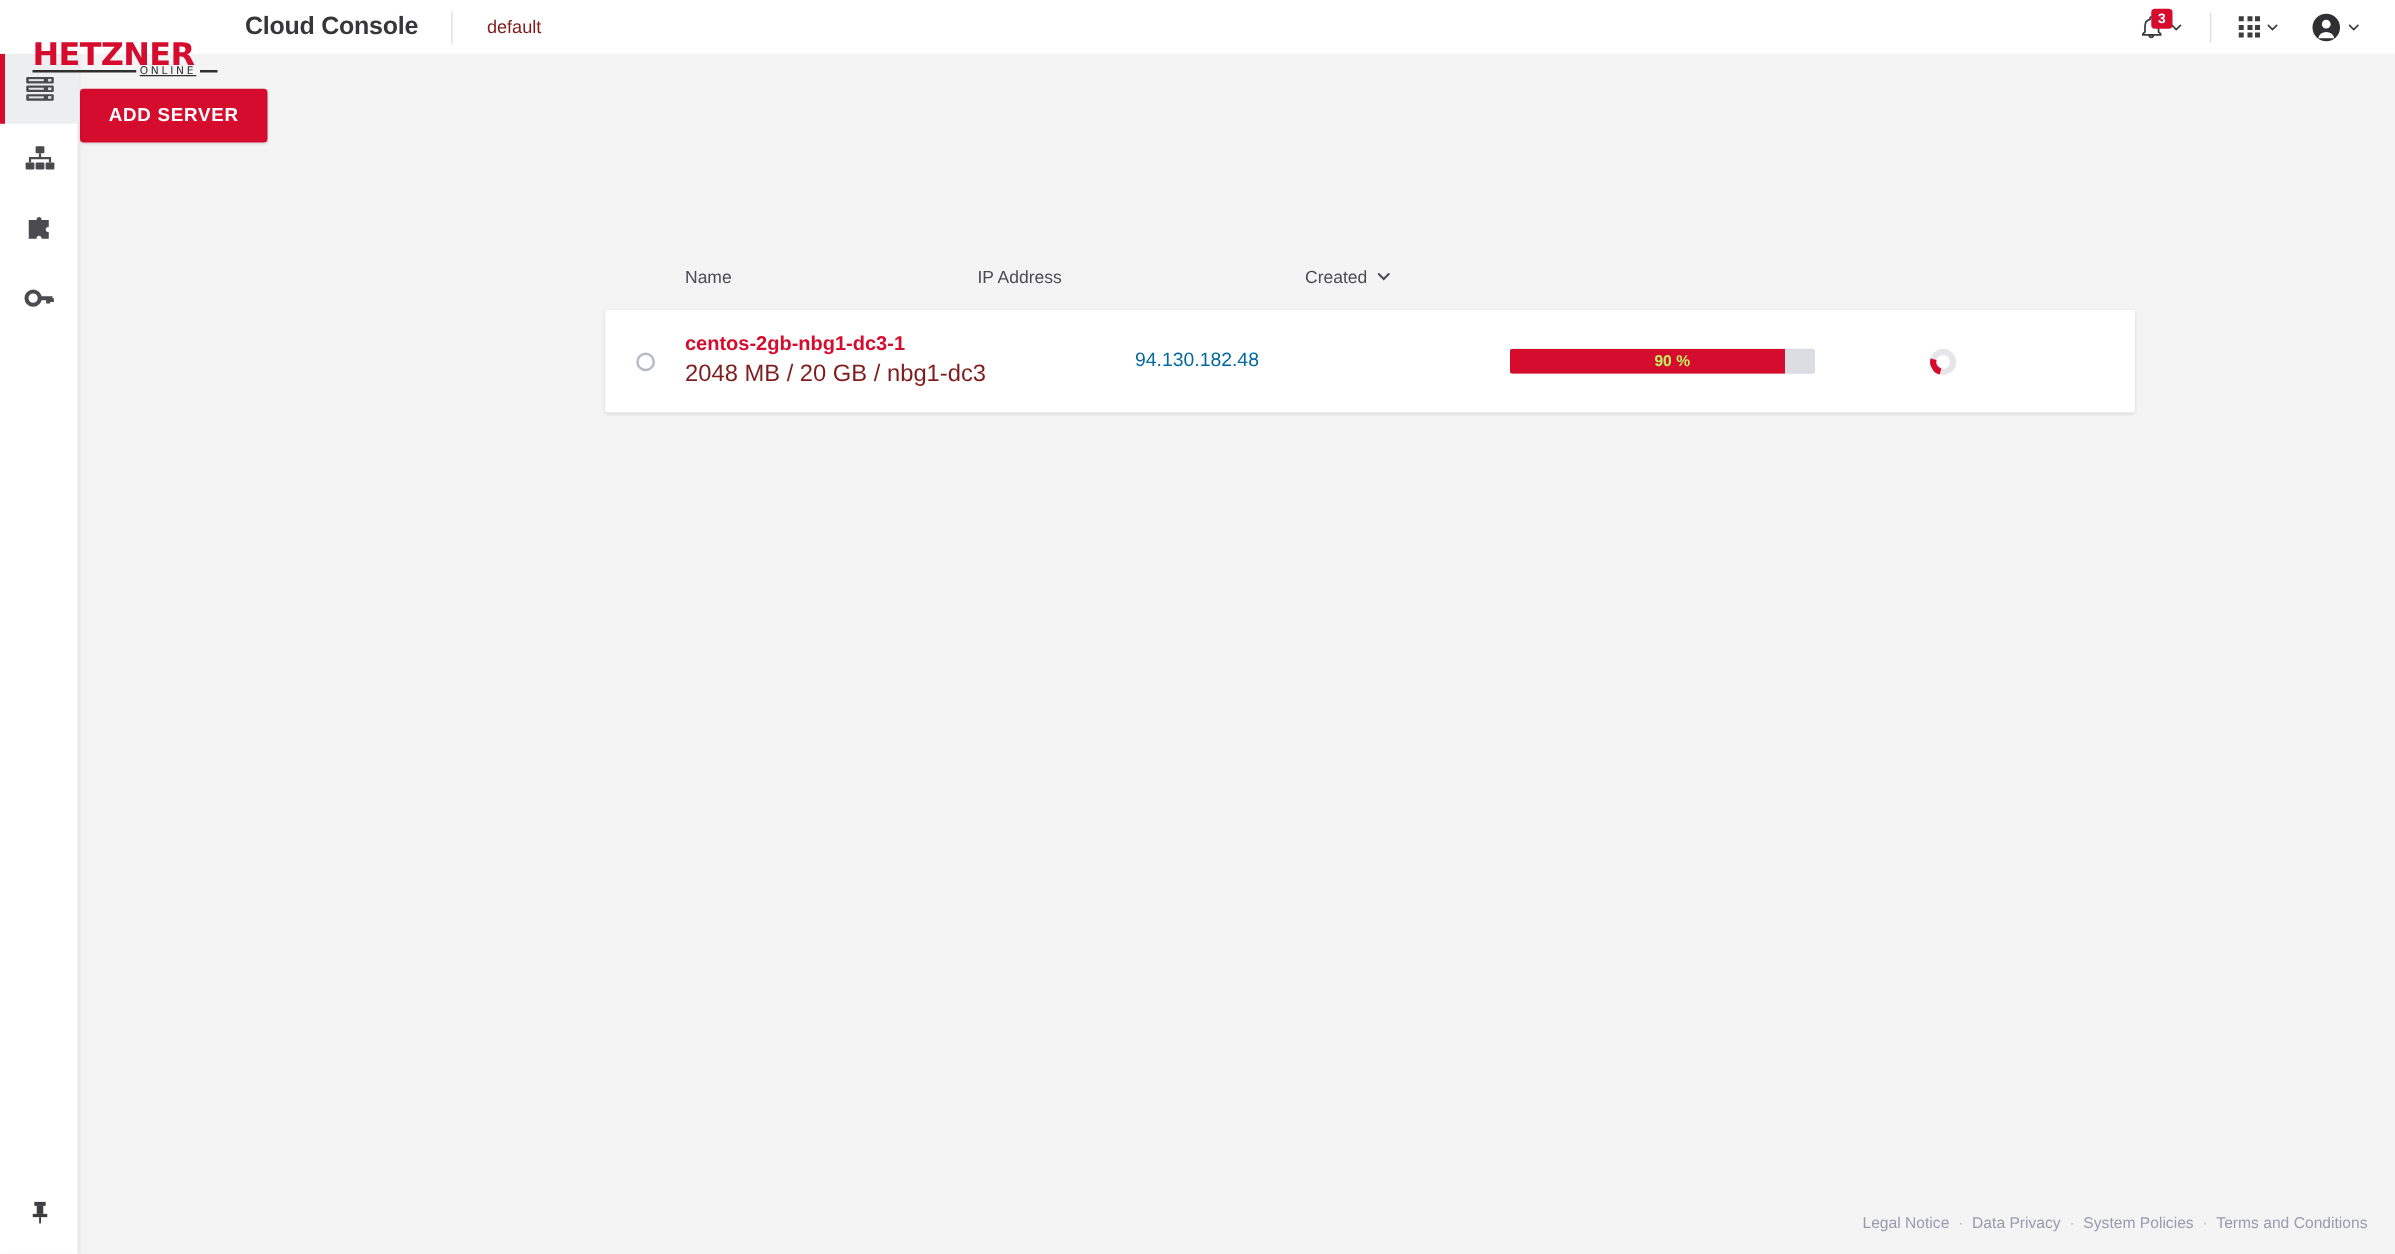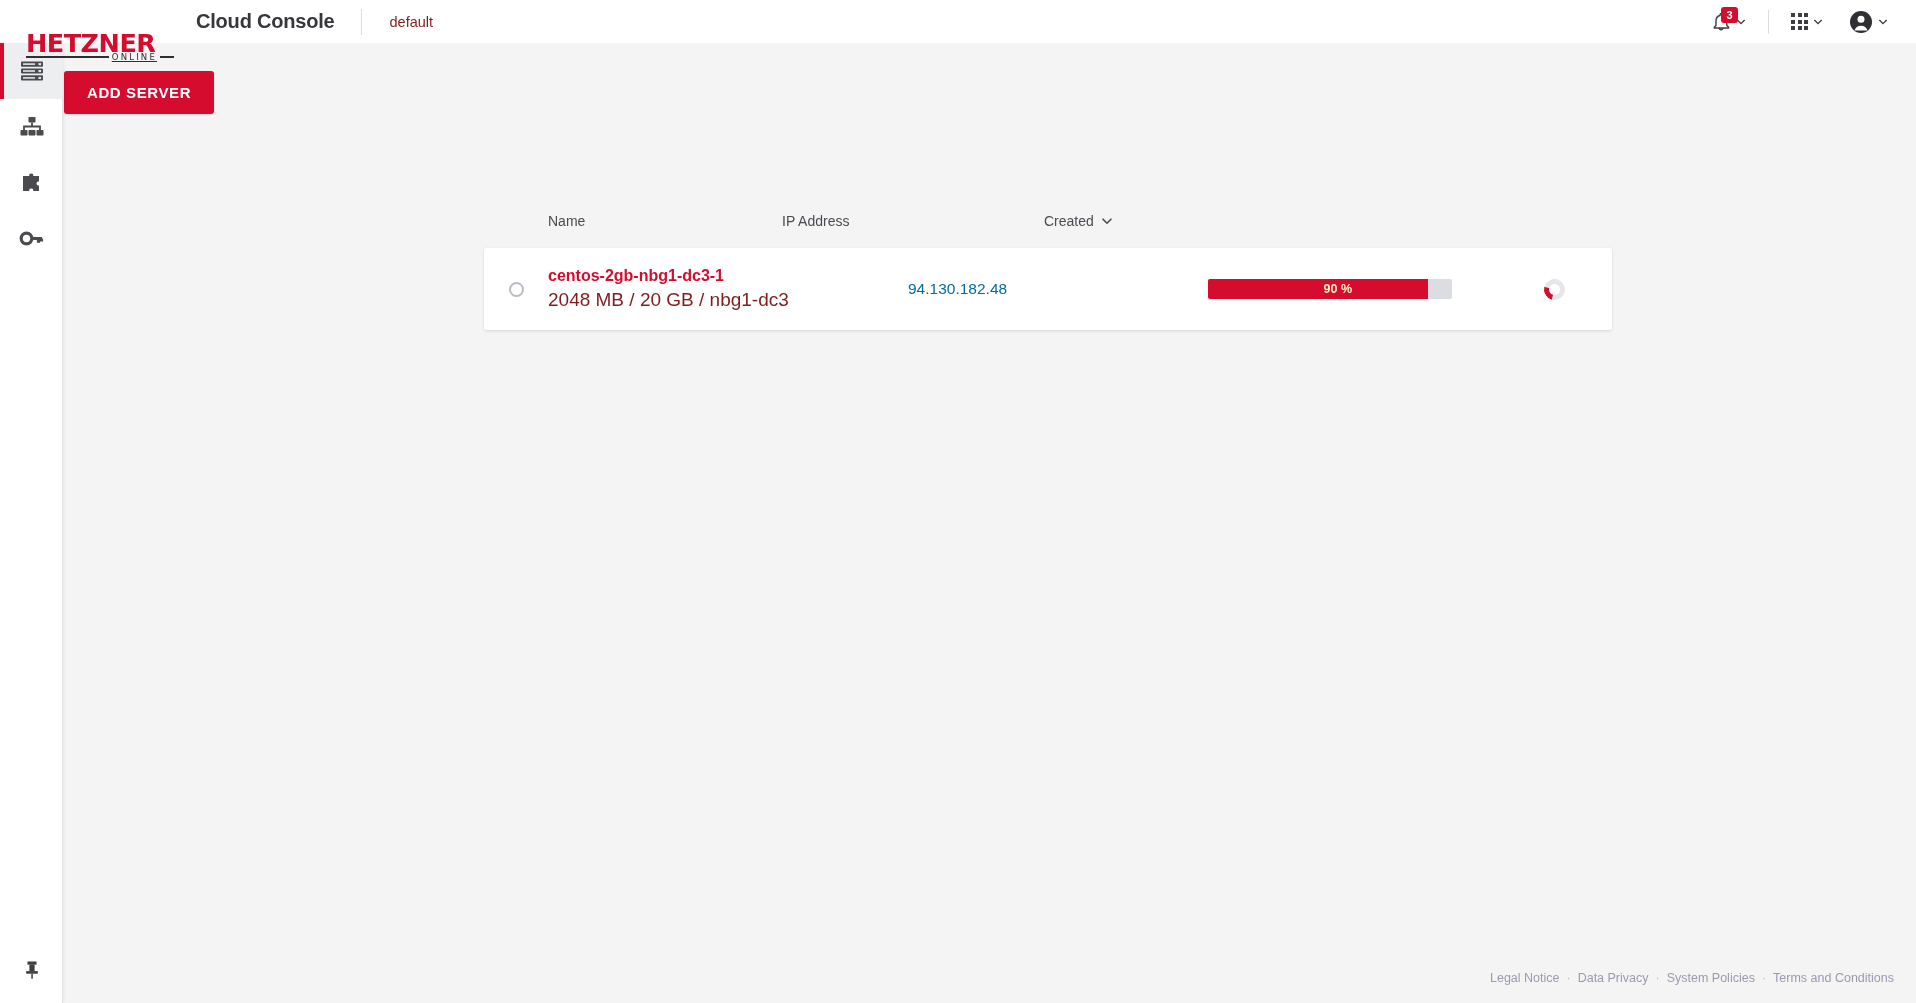--- a/index.html
+++ b/index.html
@@ -118,21 +118,21 @@
     width: 1128px; height: 26px;
     display: flex; align-items: flex-start;
     font-size: 14px; color: #4a4a50;
   }
   .th-name { width: 298px; padding-left: 64px; }
   .th-ip { width: 262px; }
   .th-created { display: flex; align-items: center; gap: 7px; cursor: pointer; }
 
   .row-card {
     position: absolute; top: 205px; left: 420px;
-    width: 1128px; height: 82px;
+    width: 1224px; height: 82px;
     background: #ffffff;
     border-radius: 2px;
     box-shadow: 0 1px 3px rgba(0,0,0,0.13);
     display: flex; align-items: center;
   }
   .cell-check { width: 64px; display: flex; align-items: center; justify-content: center; }
   .status-dot {
     width: 15px; height: 15px; border-radius: 50%;
     border: 2px solid #b9bcc8; background: transparent;
     cursor: pointer;
@@ -145,21 +145,21 @@
   .srv-meta { font-size: 19px; color: #7f1d1d; }
   .cell-ip { width: 300px; font-size: 15.5px; color: #0369a1; }
   .cell-progress { width: 300px; }
   .progress-outer {
     width: 244px; height: 20px; background: #dcdde2; border-radius: 2px;
     overflow: hidden; position: relative;
   }
   .progress-fill {
     height: 20px; background: #d50c2d;
     display: flex; align-items: center; justify-content: center;
-    color: #fef9c3; font-size: 12.5px; font-weight: bold; padding-left: 40px;
+    color: #bef264; font-size: 12.5px; font-weight: bold; padding-left: 40px;
   }
   .cell-spin { flex: 1; display: flex; align-items: center; justify-content: flex-start; padding-left: 36px; }
   .spinner {
     width: 21px; height: 21px; border-radius: 50%;
     border: 5px solid #e6e6ea;
     border-left-color: #d50c2d;
     transform: rotate(-30deg);
   }
 
   

